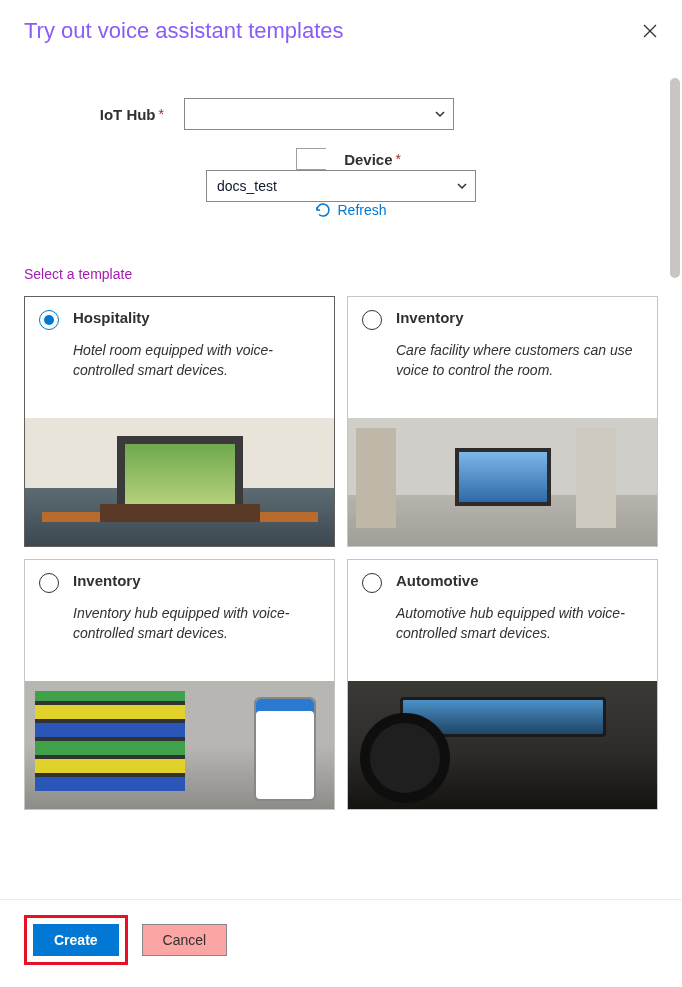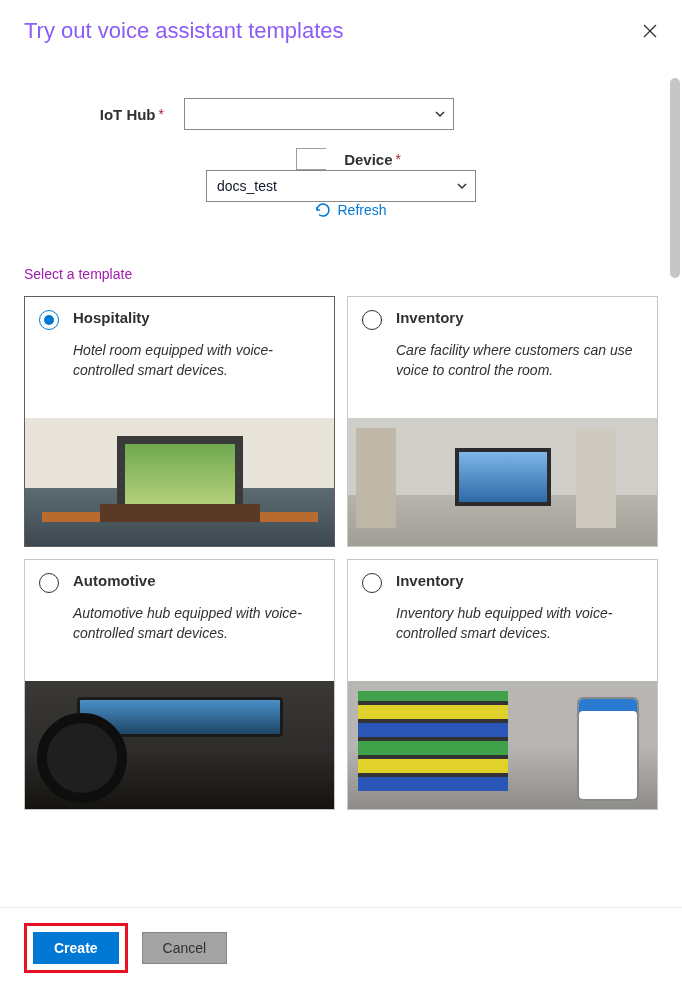--- a/index.html
+++ b/index.html
@@ -249,21 +249,21 @@
       color: #0078d4;
       margin-left: 6px;
       cursor: pointer;
       display: inline-flex;
       align-items: center;
       font-size: 14px;
     }
     .see-details svg { width: 13px; height: 13px; stroke: #0078d4; fill: none; stroke-width: 1.5; margin-left: 4px; }
     .footer {
       position: absolute;
-      bottom: 0; left: 0; right: 0;
+      bottom: 8px; left: 0; right: 0;
       height: 80px;
       border-top: 1px solid #edebe9;
       display: flex;
       align-items: center;
       padding: 0 24px;
       background: #fff;
     }
     .create-wrap {
       border: 3px solid #e81123;
       padding: 6px;
@@ -277,21 +277,21 @@
       font-family: inherit;
       border: 1px solid;
     }
     .btn.primary {
       background: #0078d4;
       color: #fff;
       border-color: #0078d4;
       font-weight: 600;
     }
     .btn.default {
-      background: #a3a3a3;
+      background: #fca5a5;
       color: #323130;
       border-color: #8a8886;
       margin-left: 14px;
     }
     
     .scroll-hint {
       position: absolute;
       top: 78px;
       right: 2px;
       width: 10px;
@@ -371,33 +371,33 @@
         <div class="radio"></div>
         <div class="card-title">Inventory</div>
       </div>
       <div class="card-desc">Care facility where customers can use voice to control the room.</div>
       <div class="card-img scene-health"></div>
     </div>
 
     <div class="card">
       <div class="card-top">
         <div class="radio"></div>
+        <div class="card-title">Inventory</div>
+      </div>
+      <div class="card-desc">Inventory hub equipped with voice-controlled smart devices.</div>
+      <div class="card-img scene-inv"></div>
+    </div>
+
+    <div class="card">
+      <div class="card-top">
+        <div class="radio"></div>
         <div class="card-title">Automotive</div>
       </div>
       <div class="card-desc">Automotive hub equipped with voice-controlled smart devices.</div>
       <div class="card-img scene-auto"></div>
-    </div>
-
-    <div class="card">
-      <div class="card-top">
-        <div class="radio"></div>
-        <div class="card-title">Inventory</div>
-      </div>
-      <div class="card-desc">Inventory hub equipped with voice-controlled smart devices.</div>
-      <div class="card-img scene-inv"></div>
     </div>
 
   </div>
 
 
 </div>
 
 <div class="footer">
   <div class="create-wrap">
     <button class="btn primary">Create</button>

